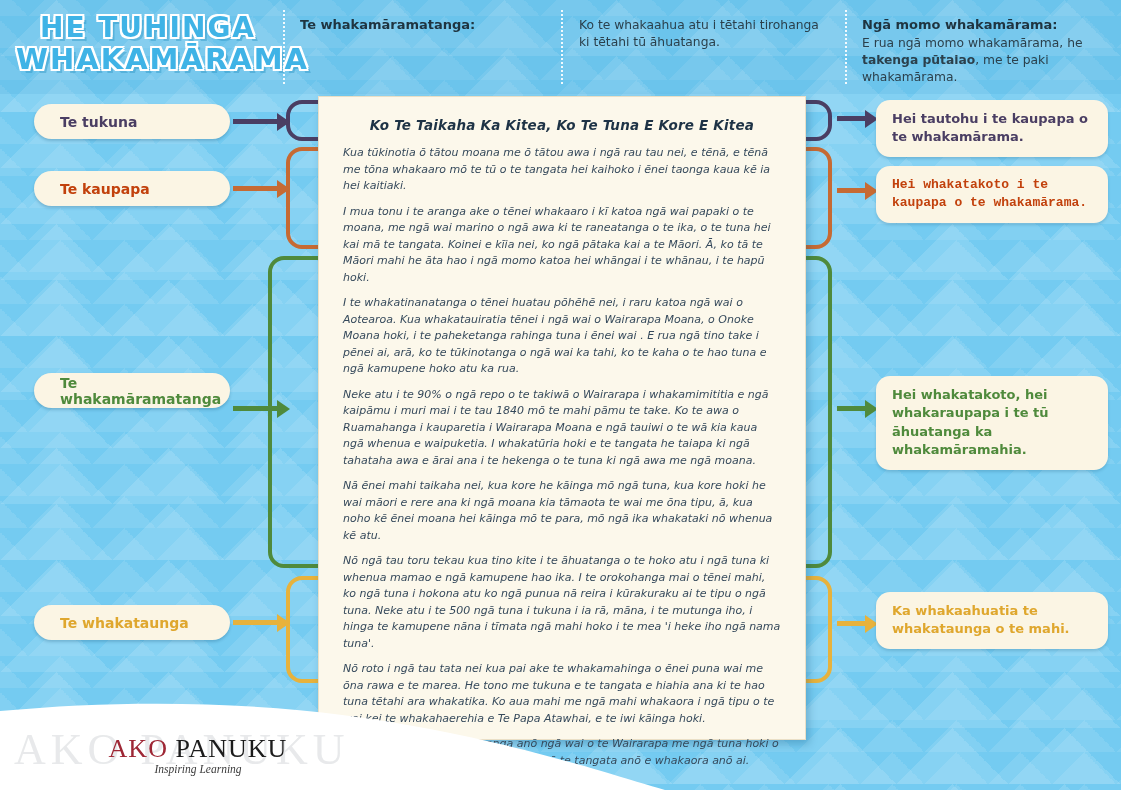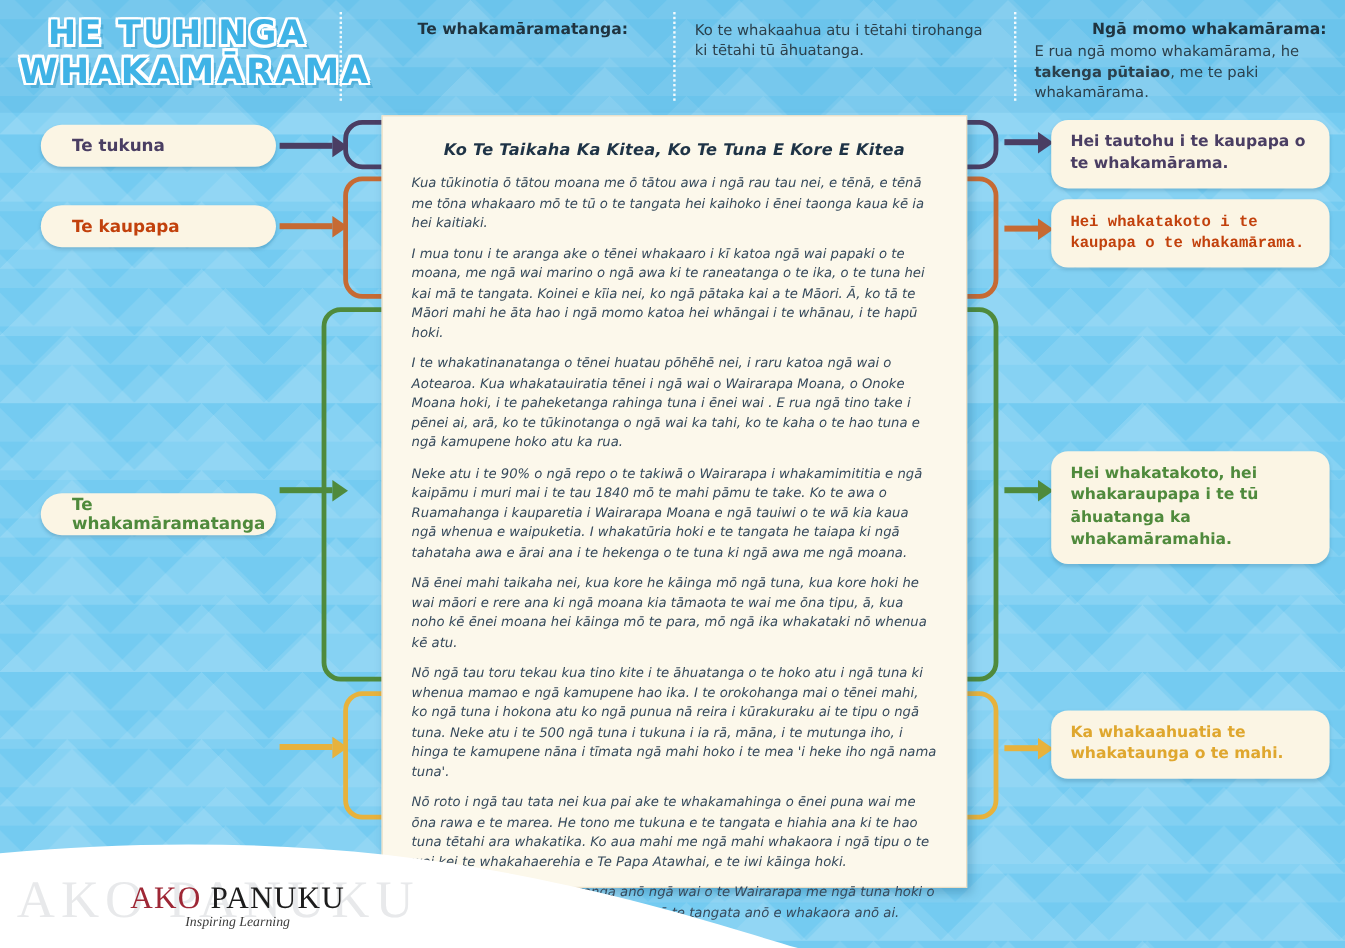--- a/index.html
+++ b/index.html
@@ -21,21 +21,21 @@
     font-weight:800; color:#3FB3E6; letter-spacing:2px; line-height:1.12;
     text-shadow:-2px -2px 0 #fff, 2px -2px 0 #fff, -2px 2px 0 #fff, 2px 2px 0 #fff,
       -2px 0 0 #fff, 2px 0 0 #fff, 0 -2px 0 #fff, 0 2px 0 #fff,
       4px 4px 0 rgba(47,150,198,0.45);
   }
   .poster-title .l1 { font-size:28px; }
   .poster-title .l2 { font-size:29px; }
   .vsep { position:absolute; top:10px; height:74px; width:0;
     border-left:2px dotted rgba(255,255,255,0.9); }
   .hbox { position:absolute; top:17px; color:#243944; }
-  .hbox h2 { font-size:13px; font-weight:bold; margin-bottom:3px; color:#1F3440;margin-left:48px; }
+  .hbox h2 { font-size:13px; font-weight:bold; margin-bottom:3px; color:#1F3440; }
   .hbox p { font-size:12.3px; line-height:1.38; color:#2B404C; }
   .hbox .b { font-weight:bold; }
 
   .bracket { position:absolute; border-radius:16px; background:transparent; z-index:1; }
   .bk-purple { left:286px; top:100px; width:546px; height:41px; border:4px solid #4A3E63; }
   .bk-orange { left:286px; top:147px; width:546px; height:102px; border:4px solid #C66A33; }
   .bk-green  { left:268px; top:256px; width:564px; height:312px; border:4px solid #4F8A3C; }
   .bk-yellow { left:286px; top:576px; width:546px; height:107px; border:4px solid #E7B23C; }
 
   .page {
@@ -125,22 +125,25 @@
     <p>Nō roto i ngā tau tata nei kua pai ake te whakamahinga o ēnei puna wai me ōna rawa e te marea. He tono me tukuna e te tangata e hiahia ana ki te hao tuna tētahi ara whakatika. Ko aua mahi me ngā mahi whakaora i ngā tipu o te wai kei te whakahaerehia e Te Papa Atawhai, e te iwi kāinga hoki.</p>
     <p>E manako ana, ka whai oranga anō ngā wai o te Wairarapa me ngā tuna hoki o te rohe nei. Nā te tangata i raru ai, mā te tangata anō e whakaora anō ai.</p>
   </div>
 
   <div class="lpill t-purple" style="top:104px;">
     <span>Te tukuna</span>
   </div>
   <div class="lpill t-orange" style="top:171px;">
     <span>Te kaupapa</span>
   </div>
-  <div class="lpill t-green" style="top:411px;">
+  <div class="lpill t-green" style="top:373px;">
     <span>Te whakamāramatanga</span>
+  </div>
+  <div class="lpill t-yellow" style="top:605px;">
+    <span>Te whakataunga</span>
   </div>
 
   <div class="arrow la a-purple" style="top:119px;"></div>
   <div class="arrow la a-orange" style="top:186px;"></div>
   <div class="arrow la a-green" style="top:406px;"></div>
   <div class="arrow la a-yellow" style="top:620px;"></div>
 
   <div class="arrow ra a-purple" style="top:116px;"></div>
   <div class="arrow ra a-orange" style="top:188px;"></div>
   <div class="arrow ra a-green" style="top:406px;"></div>

